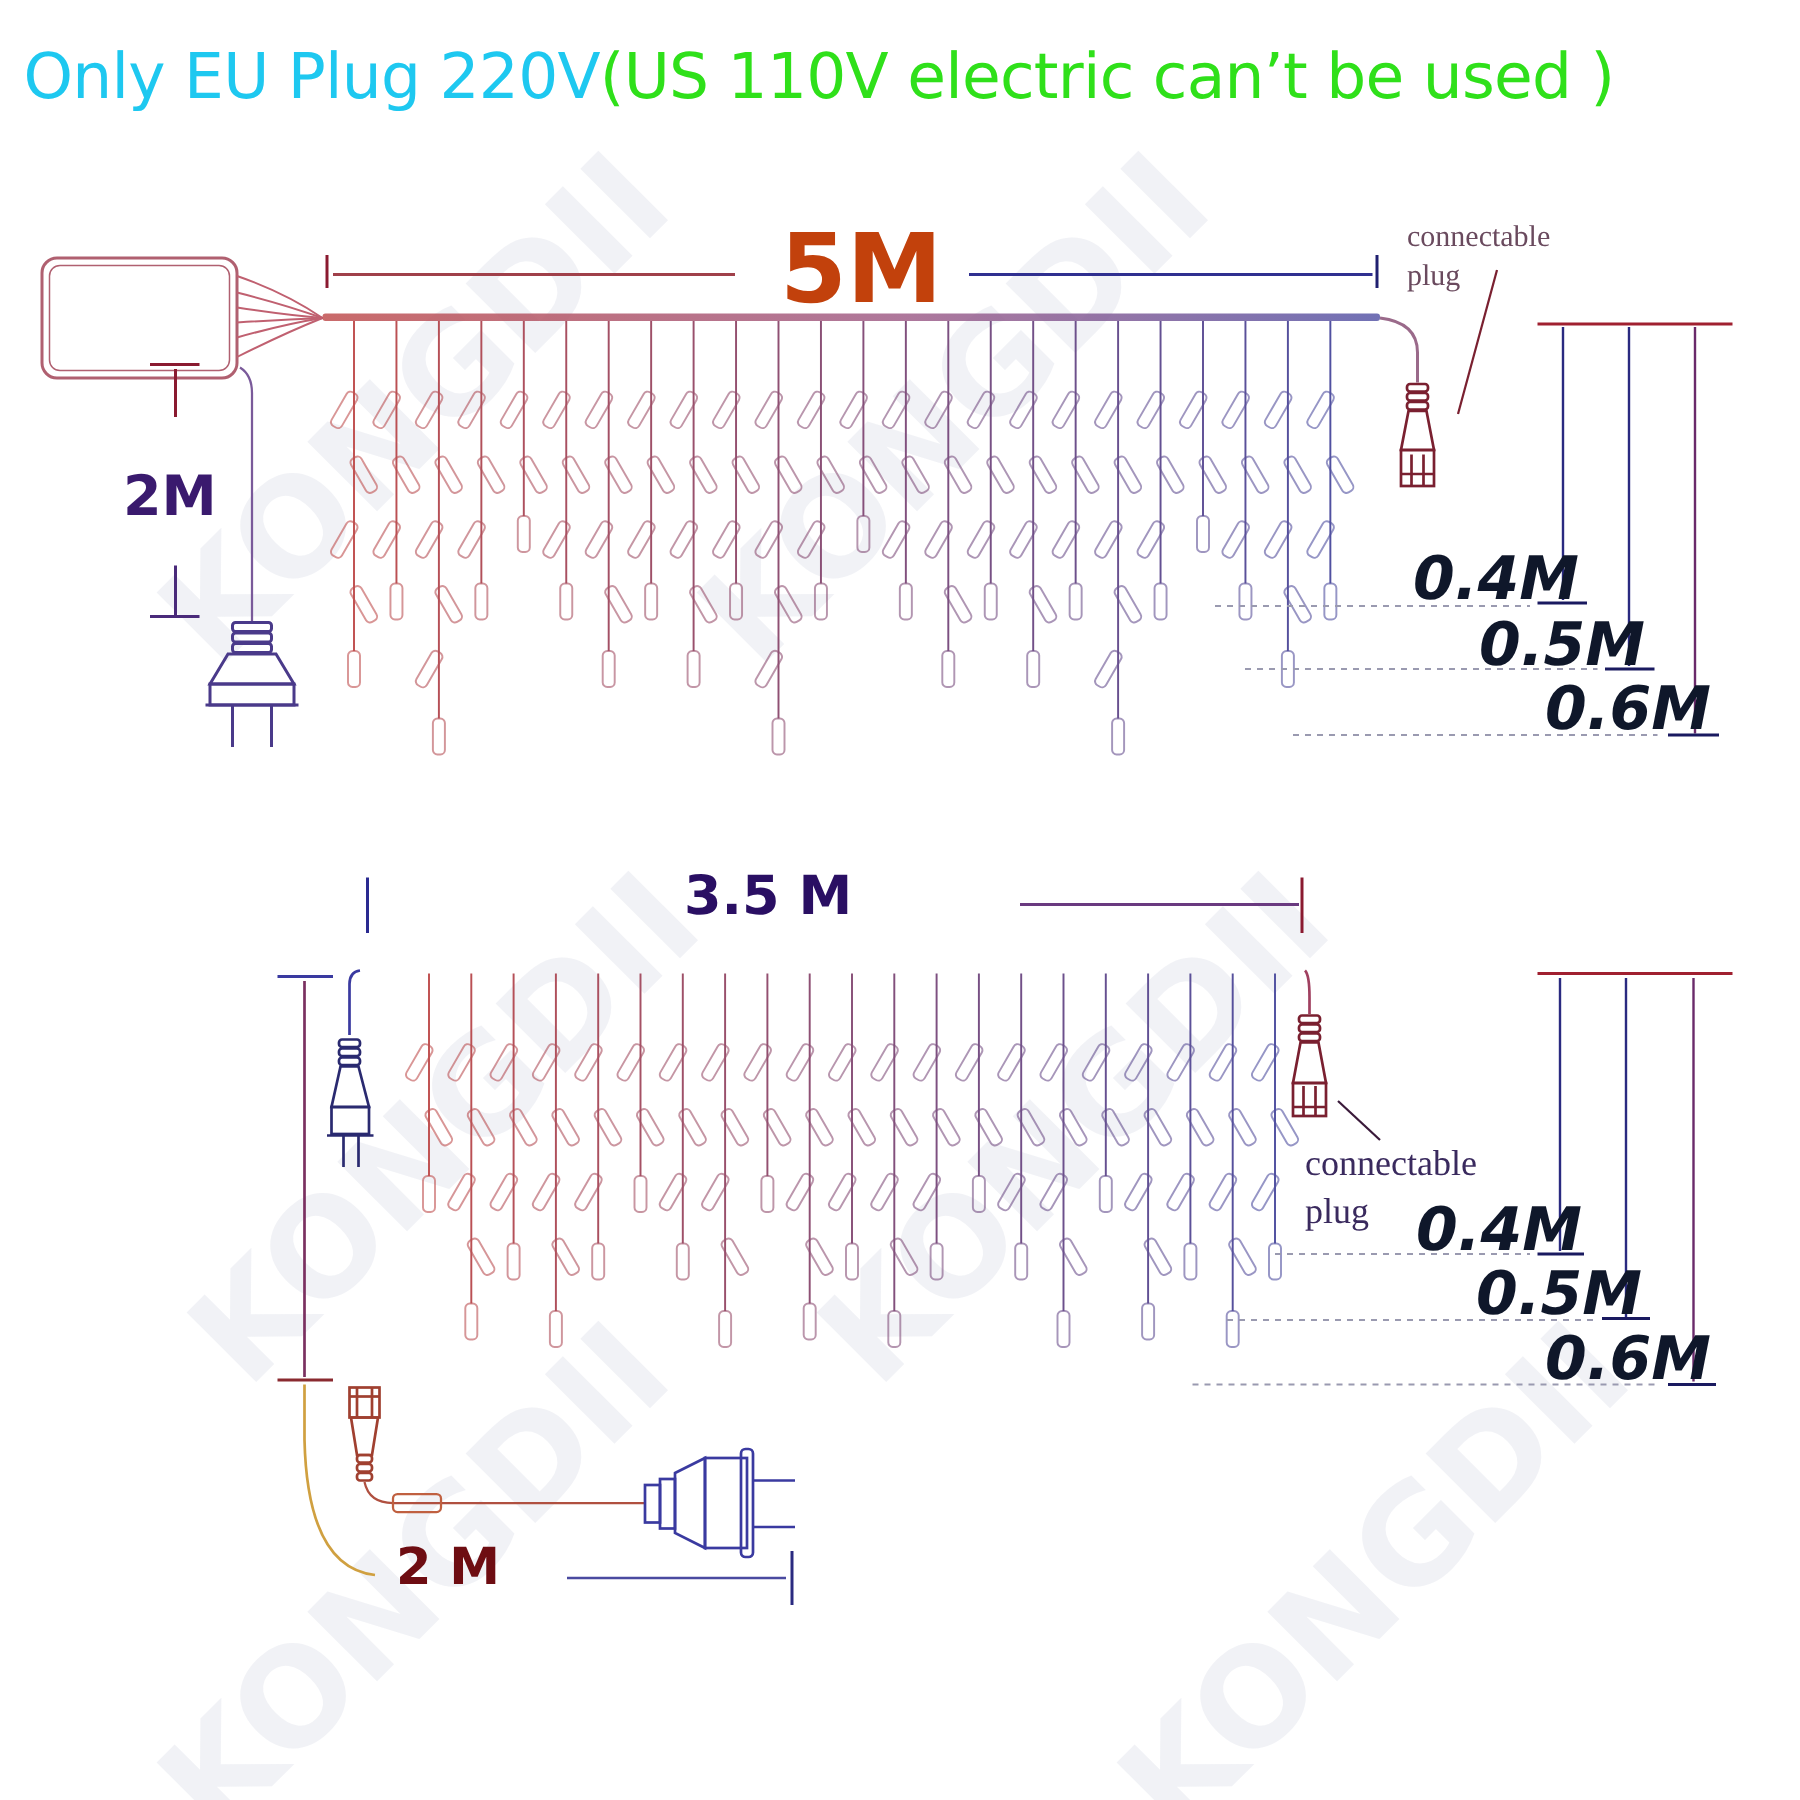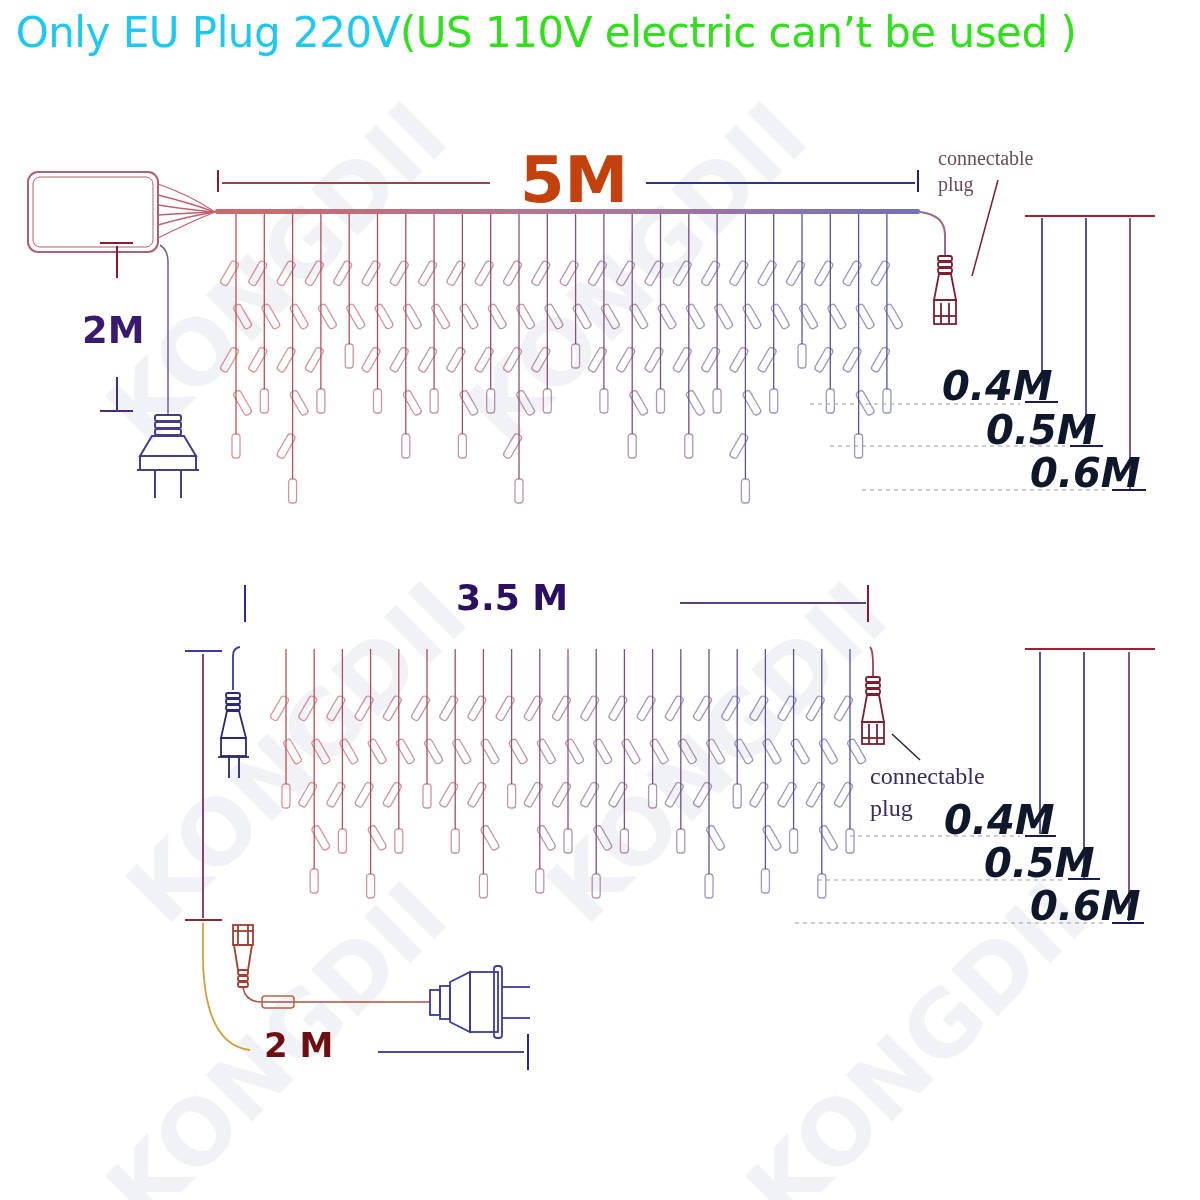--- a/index.html
+++ b/index.html
@@ -1,17 +1,17 @@
 <!DOCTYPE html>
 <html><head>
 <meta charset="utf-8">
 <style>
   html, body { margin: 0; padding: 0; background: #ffffff; }
   body { width: 1200px; height: 1200px; position: relative; overflow: hidden; font-family: "DejaVu Sans", sans-serif; }
-  .title { position: absolute; left: 0; top: 8px; width: 1092px; text-align: center; font-size: 42px; white-space: nowrap; letter-spacing: -0.5px; }
+  .title { position: absolute; left: 0; top: 26px; width: 1092px; text-align: center; font-size: 42px; white-space: nowrap; letter-spacing: -0.5px; }
   .title .a { color: #1ec8f0; }
   .title .b { color: #2fe01a; }
   svg.diagram { position: absolute; left: 0; top: 0; }
   .lbl { position: absolute; font-weight: bold; white-space: nowrap; line-height: 1; }
   .lbl-big { font-size: 64px; color: #c2410c; }
   .lbl-35 { font-size: 36px; color: #2a0f63; }
   .lbl-2m-top { font-size: 37px; color: #3a1a6e; }
   .lbl-2m-bot { font-size: 34px; color: #6e0d12; }
   .lbl-h { font-size: 40px; color: #0f172a; font-style: italic; }
   .note { position: absolute; font-size: 20px; line-height: 26px; white-space: pre; font-family: Liberation Serif, serif; }

